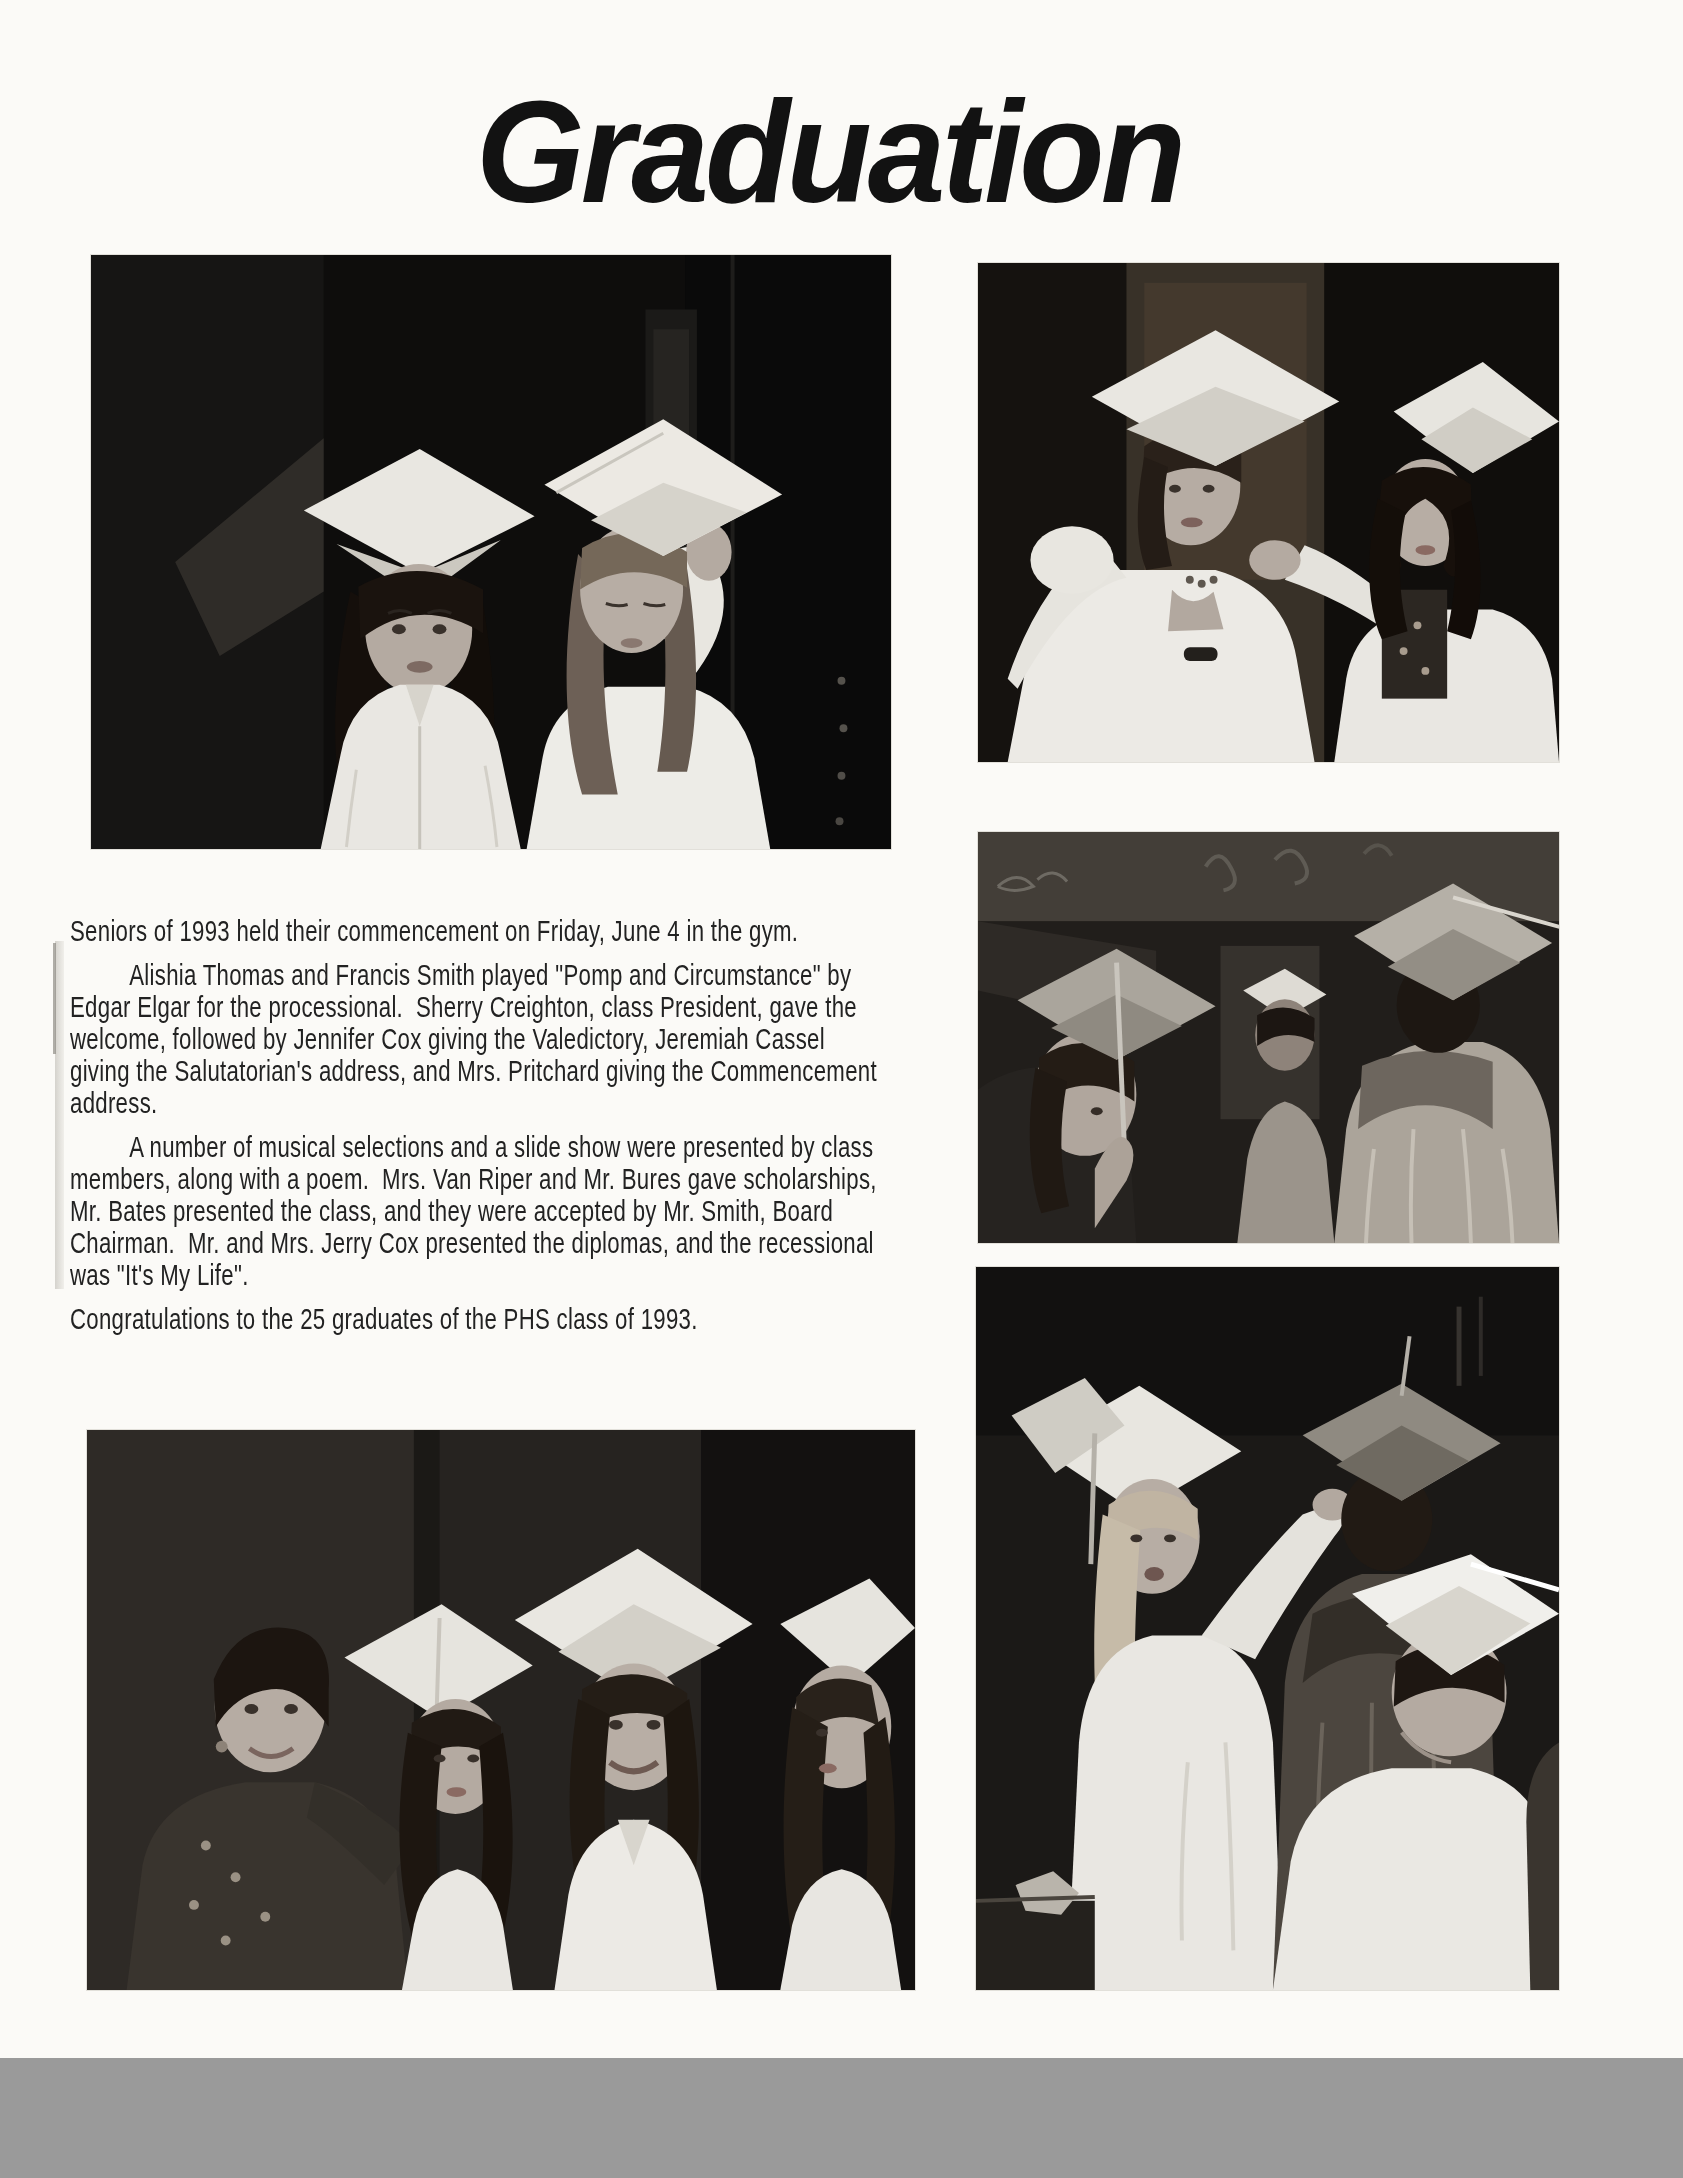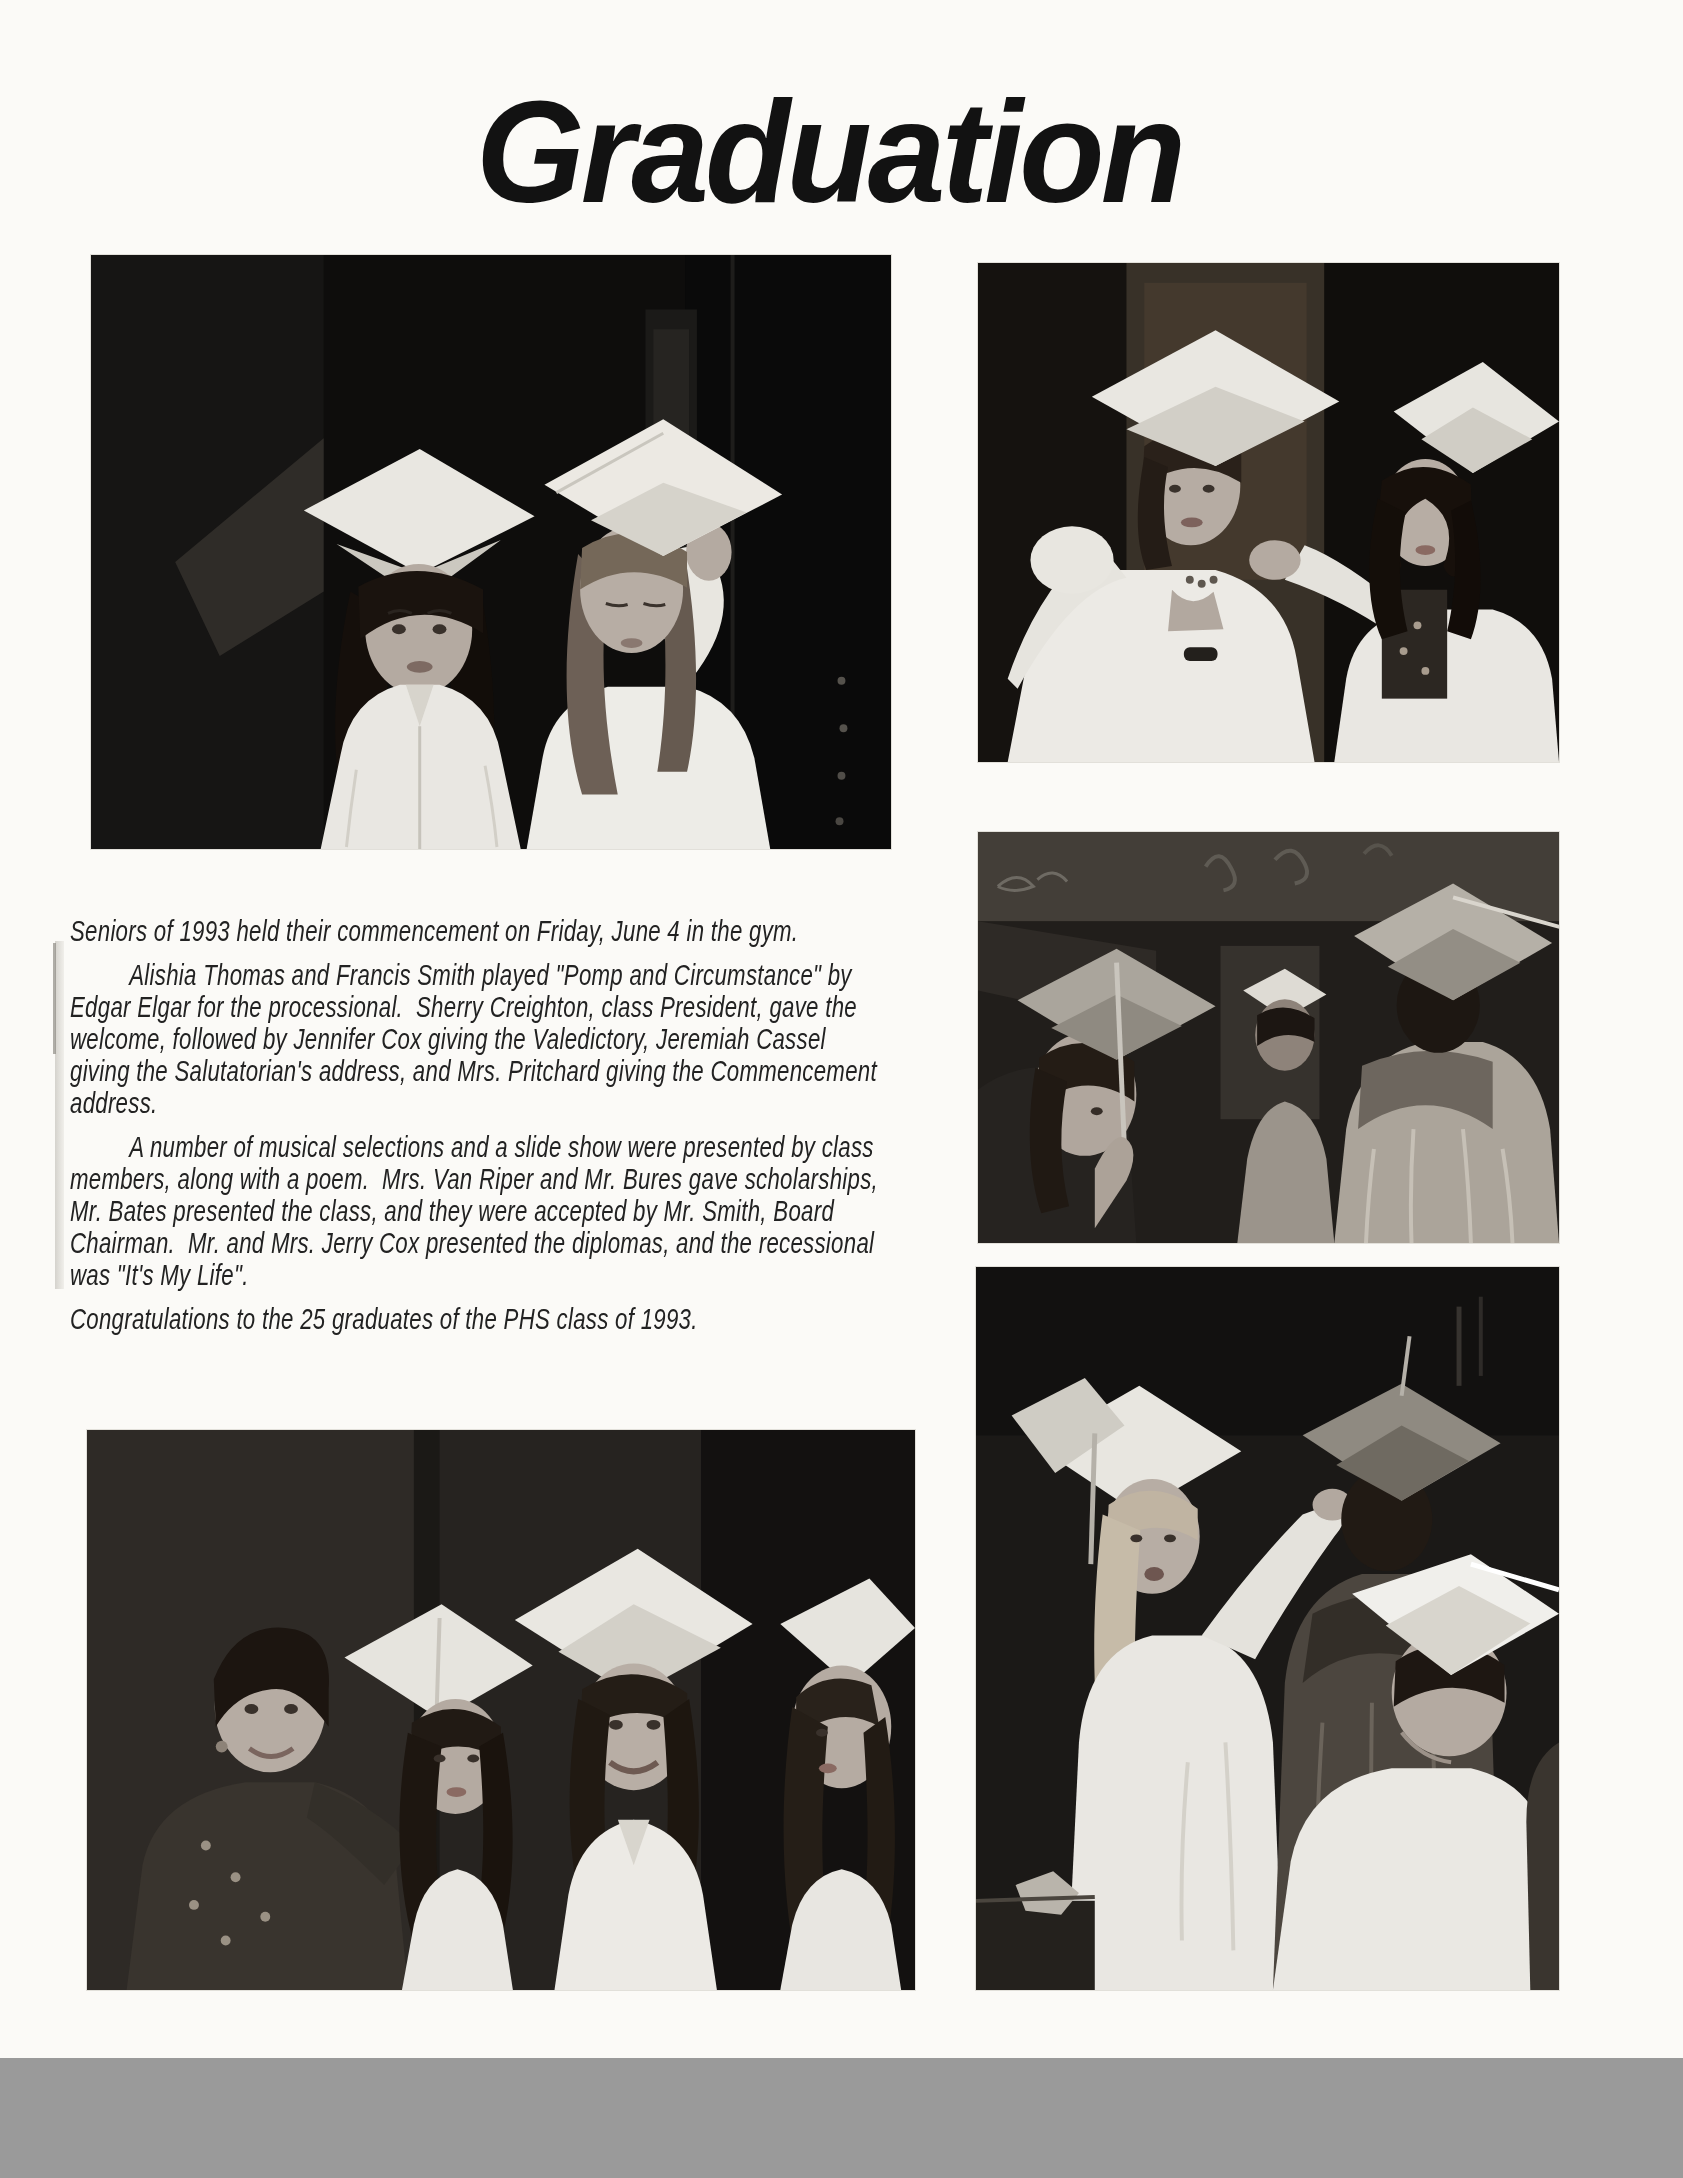--- a/index.html
+++ b/index.html
@@ -8,21 +8,21 @@
     font-family:"Liberation Sans",sans-serif;overflow:hidden;color:#1c1c1c;
   }
   .title{
     position:absolute;left:235px;top:81px;width:1188px;height:158px;
     text-align:center;font-size:144px;line-height:144px;font-weight:bold;font-style:italic;
     letter-spacing:-4px;color:#121212;white-space:nowrap;
     transform:scaleX(0.97);transform-origin:center top;
   }
   .photo{position:absolute;background:#101010;overflow:hidden;box-shadow:0 0 0 1px #e2e0da;}
   .photo svg{display:block;width:100%;height:100%;}
-  .bodytext{position:absolute;left:70px;top:915px;width:837px;font-style:italic;}
+  .bodytext{position:absolute;left:70px;top:915px;width:837px;}
   .para{
     margin:0;font-size:30px;line-height:32px;letter-spacing:0.4px;color:#222;
     transform:scaleX(0.74);transform-origin:left top;
   }
   .para + .para{margin-top:12px;}
   .line{white-space:pre;}
   .indent{text-indent:80px;}
   .pagenum{position:absolute;left:1554px;top:2065px;font-size:30px;letter-spacing:1px;color:#c2410c;text-align:right;}
   .scan-streak{
     position:absolute;left:55px;top:941px;width:9px;height:348px;opacity:.5;

